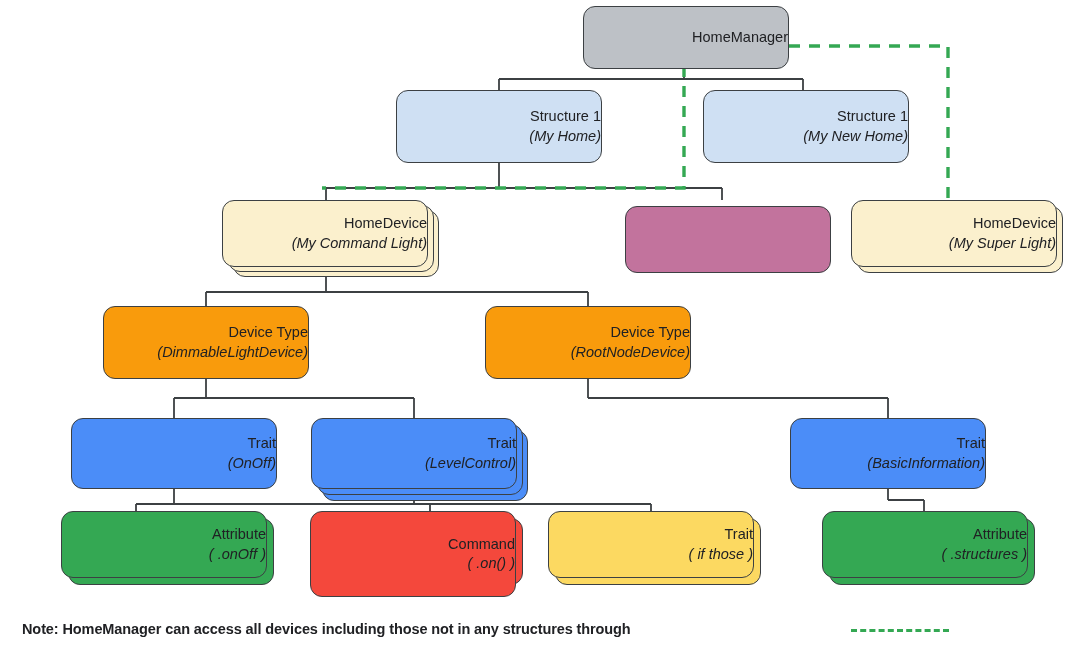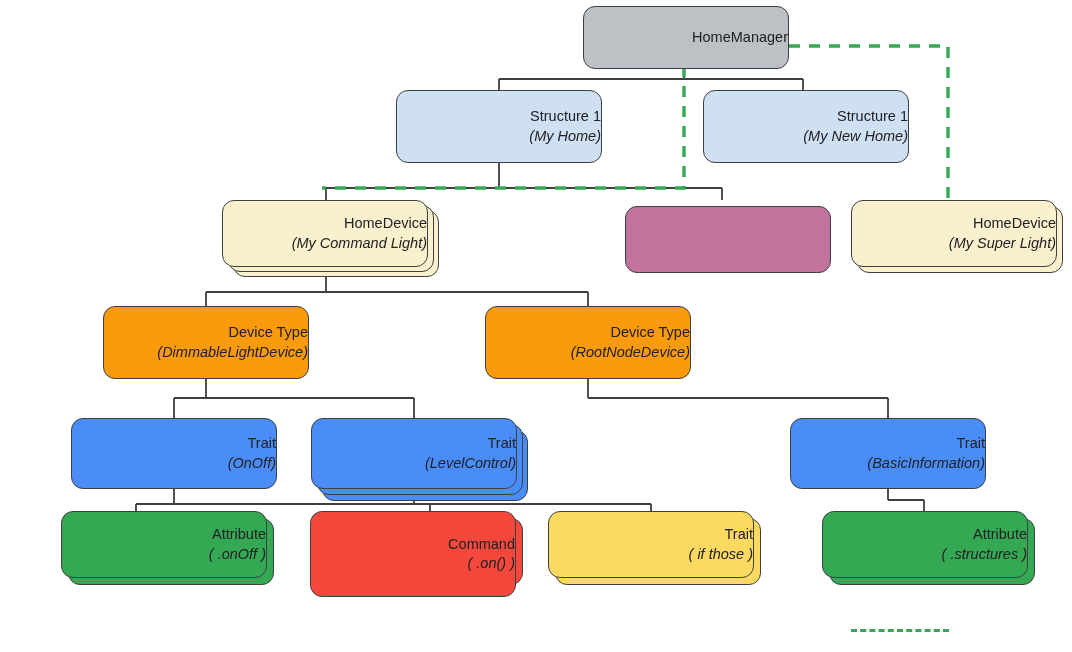--- a/index.html
+++ b/index.html
@@ -184,15 +184,16 @@
     <span class="t1">Trait</span>
     <span class="t2">( if those )</span>
   </div>
 
   <div class="stack" style="left:829px; top:518px; width:206px; height:67px; background:#34a853;"></div>
   <div class="node" style="left:822px; top:511px; width:206px; height:67px; background:#34a853;">
     <span class="t1">Attribute</span>
     <span class="t2">( .structures )</span>
   </div>
 
+  <div class="note" style="left:22px; top:621px;">Note: HomeManager can access all devices including those not in any structures through</div>
   <div class="legend-dash" style="left:851px; top:629px; width:98px;"></div>
 
 </div>
 
 </body></html>

